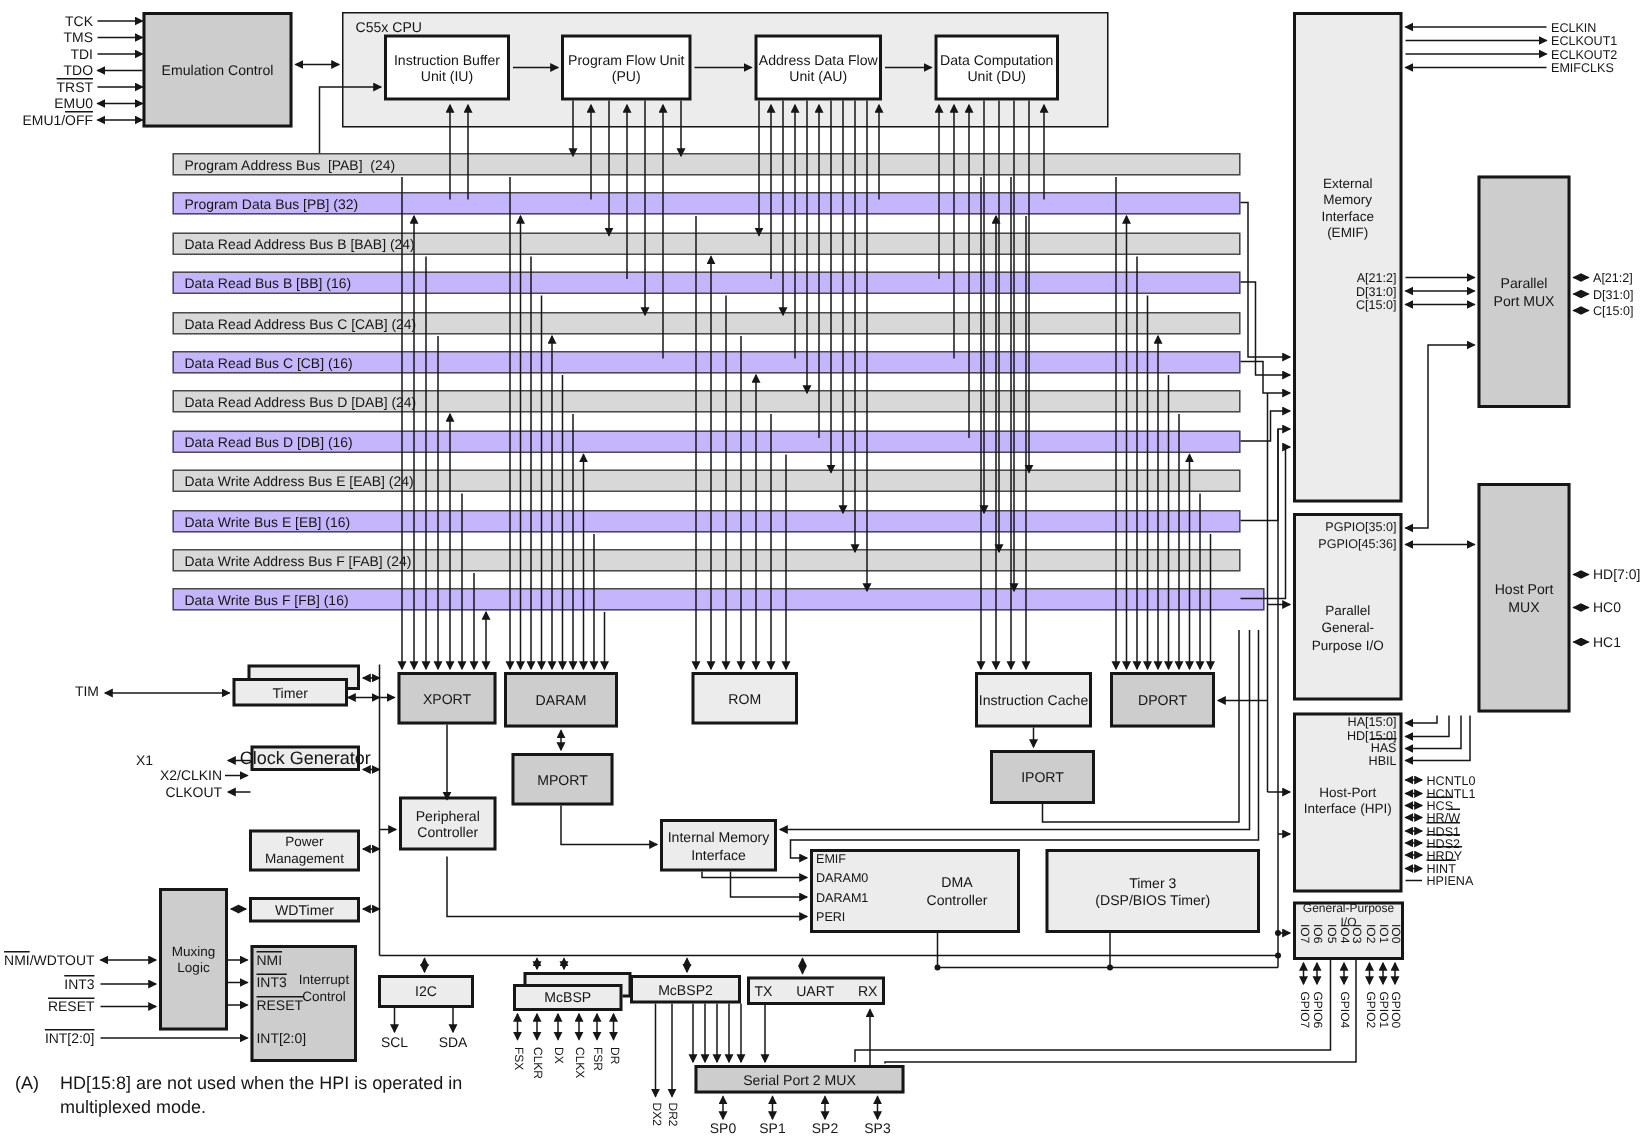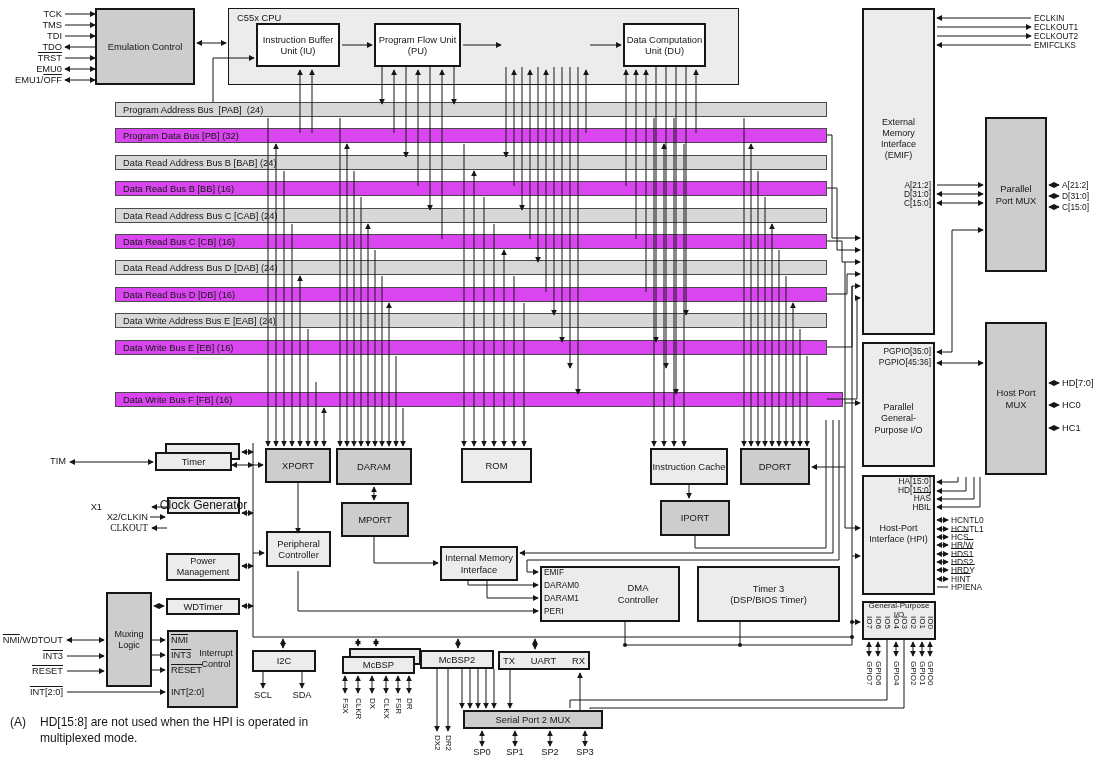--- a/index.html
+++ b/index.html
@@ -6,21 +6,21 @@
   #c{position:relative;width:1100px;height:758px;background:#fff;overflow:hidden;
      font-family:"Liberation Sans",sans-serif;color:#161616;}
   .blk{position:absolute;box-sizing:border-box;border:2px solid #161616;display:flex;
        flex-direction:column;align-items:center;justify-content:center;text-align:center;
        font-size:9.4px;line-height:1.18;}
   .thin{border-width:1.4px;}
   .dark{background:#cdcdcd;} .light{background:#ececec;} .white{background:#fff;}
   .bus{position:absolute;box-sizing:border-box;border:1px solid #4a4a4a;display:flex;
        align-items:center;font-size:9.3px;}
   .bus span{white-space:pre;padding-left:7px;}
-  .bus-a{background:#d8d8d8;} .bus-b{background:#d946ef;}
+  .bus-a{background:#d8d8d8;} .bus-b{background:#c4b5fd;}
   .sig{position:absolute;font-size:9.3px;line-height:1.05;white-space:pre;}
   .s8{font-size:8.4px;} .s7{font-size:7.2px;}
   .ctr{text-align:center;}
   .rot{position:absolute;font-size:8px;line-height:1;white-space:pre;
        transform:rotate(90deg);transform-origin:0 0;}
   .ov{text-decoration:overline;}
   .cpu-title{position:absolute;left:8px;top:3px;font-size:9.4px;}
   .inner{position:absolute;display:flex;flex-direction:column;align-items:center;
          justify-content:center;text-align:center;font-size:9.4px;line-height:1.25;}
   .nowrap{white-space:nowrap;}
@@ -37,20 +37,23 @@
   </div>
 
   <div class="blk light thin" style="left:228px;top:8px;width:511px;height:77px">
     <span class="cpu-title">C55x CPU</span>
   </div>
   <div class="blk white" style="left:374px;top:23px;width:87px;height:44px">
     <span>Program Flow Unit (PU)</span>
   </div>
   <div class="blk white" style="left:256px;top:23px;width:84px;height:44px">
     <span>Instruction Buffer Unit (IU)</span>
+  </div>
+  <div class="blk white" style="left:503px;top:23px;width:85px;height:44px">
+    <span>Address Data Flow Unit (AU)</span>
   </div>
   <div class="blk white" style="left:623px;top:23px;width:83px;height:44px">
     <span>Data Computation Unit (DU)</span>
   </div>
 
   <div class="blk light" style="left:862px;top:8px;width:73px;height:327px"></div>
   <div class="inner" style="left:862px;top:110px;width:73px;height:58px;font-size:9px">
     <div>External</div>
     <div>Memory</div>
     <div>Interface</div>
@@ -406,20 +409,23 @@
     </div>
     <div class="bus bus-b" style="left: 115px; top: 287px; width: 712px; height: 15px;">
       <span>Data Read Bus D [DB] (16)</span>
     </div>
     <div class="bus bus-a" style="left: 115px; top: 313px; width: 712px; height: 15px;">
       <span>Data Write Address Bus E [EAB] (24)</span>
     </div>
     <div class="bus bus-b" style="left: 115px; top: 340px; width: 712px; height: 15px;">
       <span>Data Write Bus E [EB] (16)</span>
     </div>
+    <div class="bus bus-a" style="left: 115px; top: 366px; width: 712px; height: 15px;">
+      <span>Data Write Address Bus F [FAB] (24)</span>
+    </div>
     <div class="bus bus-b" style="left: 115px; top: 392px; width: 728px; height: 15px;">
       <span>Data Write Bus F [FB] (16)</span>
     </div>
     <div class="sig" style="right: 1038px; text-align: right; top: 10px;"><span>TCK</span></div>
     <div class="sig" style="right: 1038px; text-align: right; top: 21px;"><span>TMS</span></div>
     <div class="sig" style="right: 1038px; text-align: right; top: 32px;"><span>TDI</span></div>
     <div class="sig" style="right: 1038px; text-align: right; top: 43px;"><span>TDO</span></div>
     <div class="sig" style="right: 1038px; text-align: right; top: 54px;"><span class="ov">TRST</span></div>
     <div class="sig" style="right: 1038px; text-align: right; top: 65px;"><span>EMU0</span></div>
     <div class="sig" style="right: 1038px; text-align: right; top: 76px;"><span>EMU1/</span><span class="ov">OFF</span></div>
@@ -446,21 +452,21 @@
     <div class="sig s8" style="left: 951px; top: 525px;"><span>HCNTL1</span></div>
     <div class="sig s8" style="left: 951px; top: 533px;"><span class="ov">HCS</span></div>
     <div class="sig s8" style="left: 951px; top: 541px;"><span>HR/</span><span class="ov">W</span></div>
     <div class="sig s8" style="left: 951px; top: 550px;"><span class="ov">HDS1</span></div>
     <div class="sig s8" style="left: 951px; top: 558px;"><span class="ov">HDS2</span></div>
     <div class="sig s8" style="left: 951px; top: 566px;"><span class="ov">HRDY</span></div>
     <div class="sig s8" style="left: 951px; top: 575px;"><span class="ov">HINT</span></div>
     <div class="sig s8" style="left: 951px; top: 583px;"><span>HPIENA</span></div>
     <div class="sig" style="right: 998px; text-align: right; top: 503px;">X1</div>
     <div class="sig" style="right: 952px; text-align: right; top: 513px;">X2/CLKIN</div>
-    <div class="sig" style="right: 952px; text-align: right; top: 524px; font-family: Liberation Serif, serif;">CLKOUT</div>
+    <div class="sig" style="right: 952px; text-align: right; top: 524px;">CLKOUT</div>
     <div class="sig" style="right: 1037px; text-align: right; top: 636px;"><span class="ov">NMI</span><span>/WDTOUT</span></div>
     <div class="sig" style="right: 1037px; text-align: right; top: 652px;"><span class="ov">INT3</span></div>
     <div class="sig" style="right: 1037px; text-align: right; top: 667px;"><span class="ov">RESET</span></div>
     <div class="sig" style="right: 1037px; text-align: right; top: 688px;"><span class="ov">INT[2:0]</span></div>
     <div class="sig" style="left: 171px; top: 636px;"><span class="ov">NMI</span></div>
     <div class="sig" style="left: 171px; top: 651px;"><span class="ov">INT3</span></div>
     <div class="sig" style="left: 171px; top: 666px;"><span class="ov">RESET</span></div>
     <div class="sig" style="left: 171px; top: 688px;"><span>INT[2:0]</span></div>
     <div class="sig s8" style="left: 544px; top: 568px;">EMIF</div>
     <div class="sig s8" style="left: 544px; top: 581px;">DARAM0</div>

